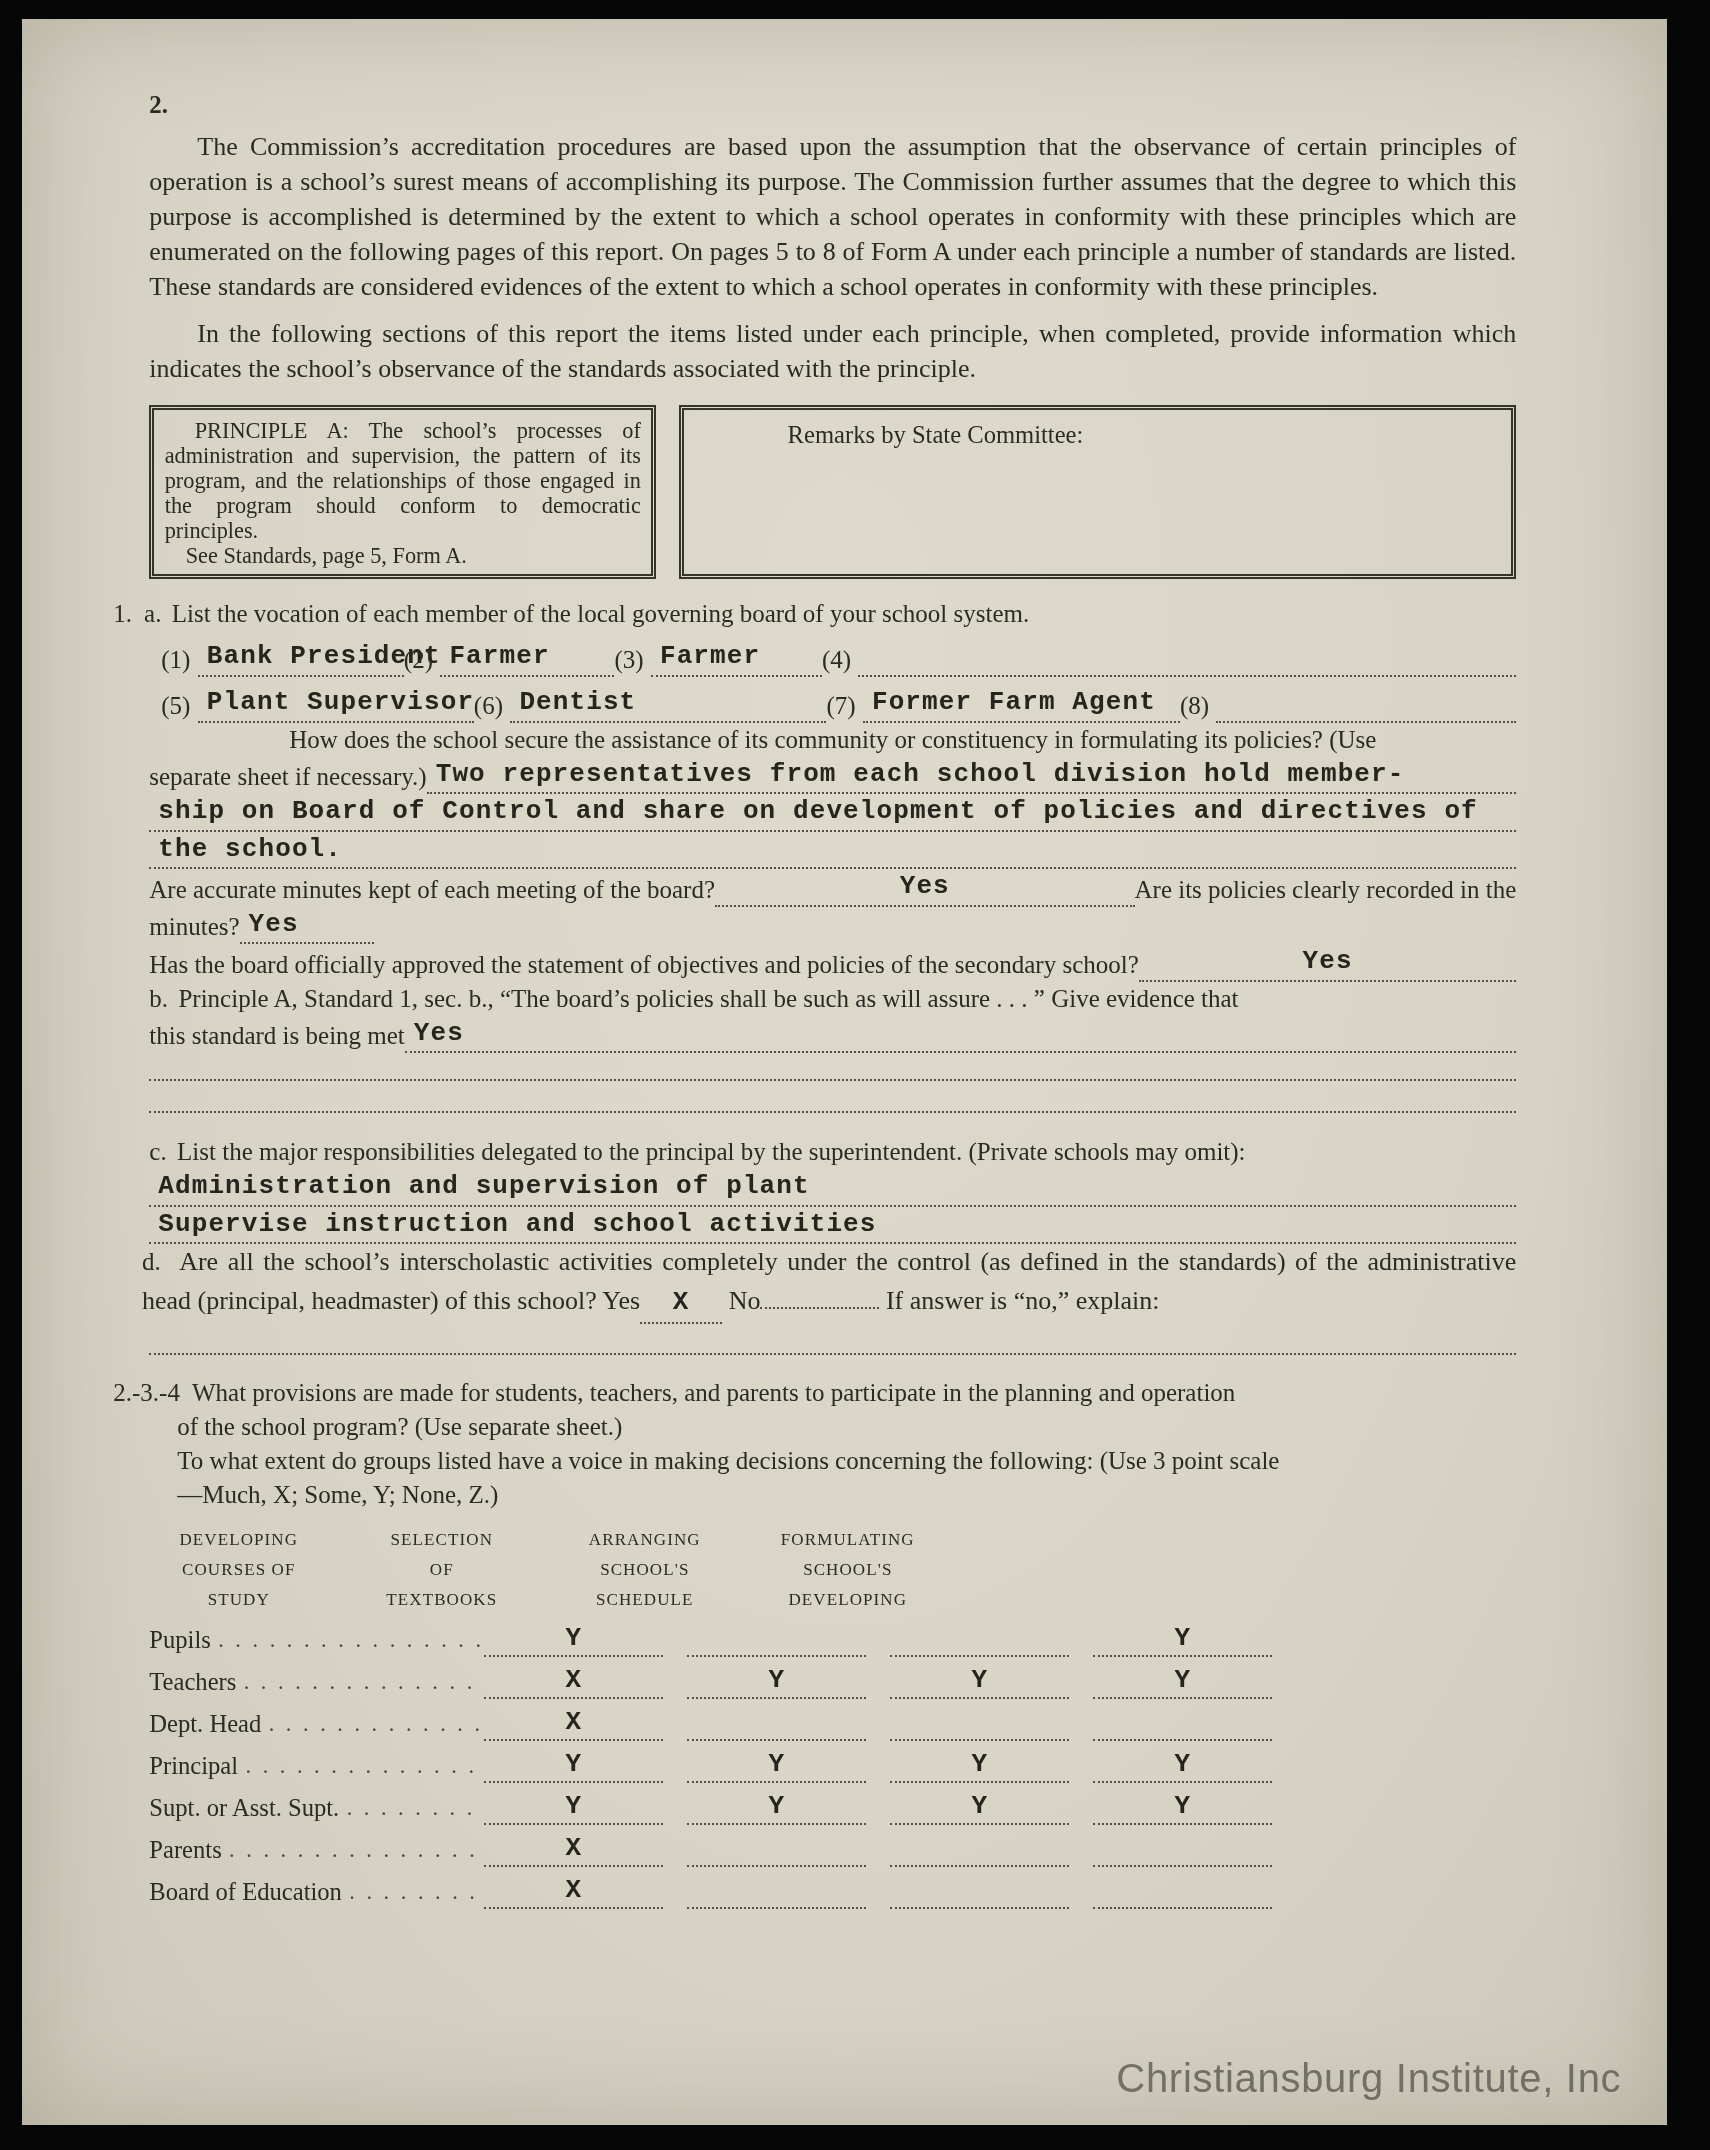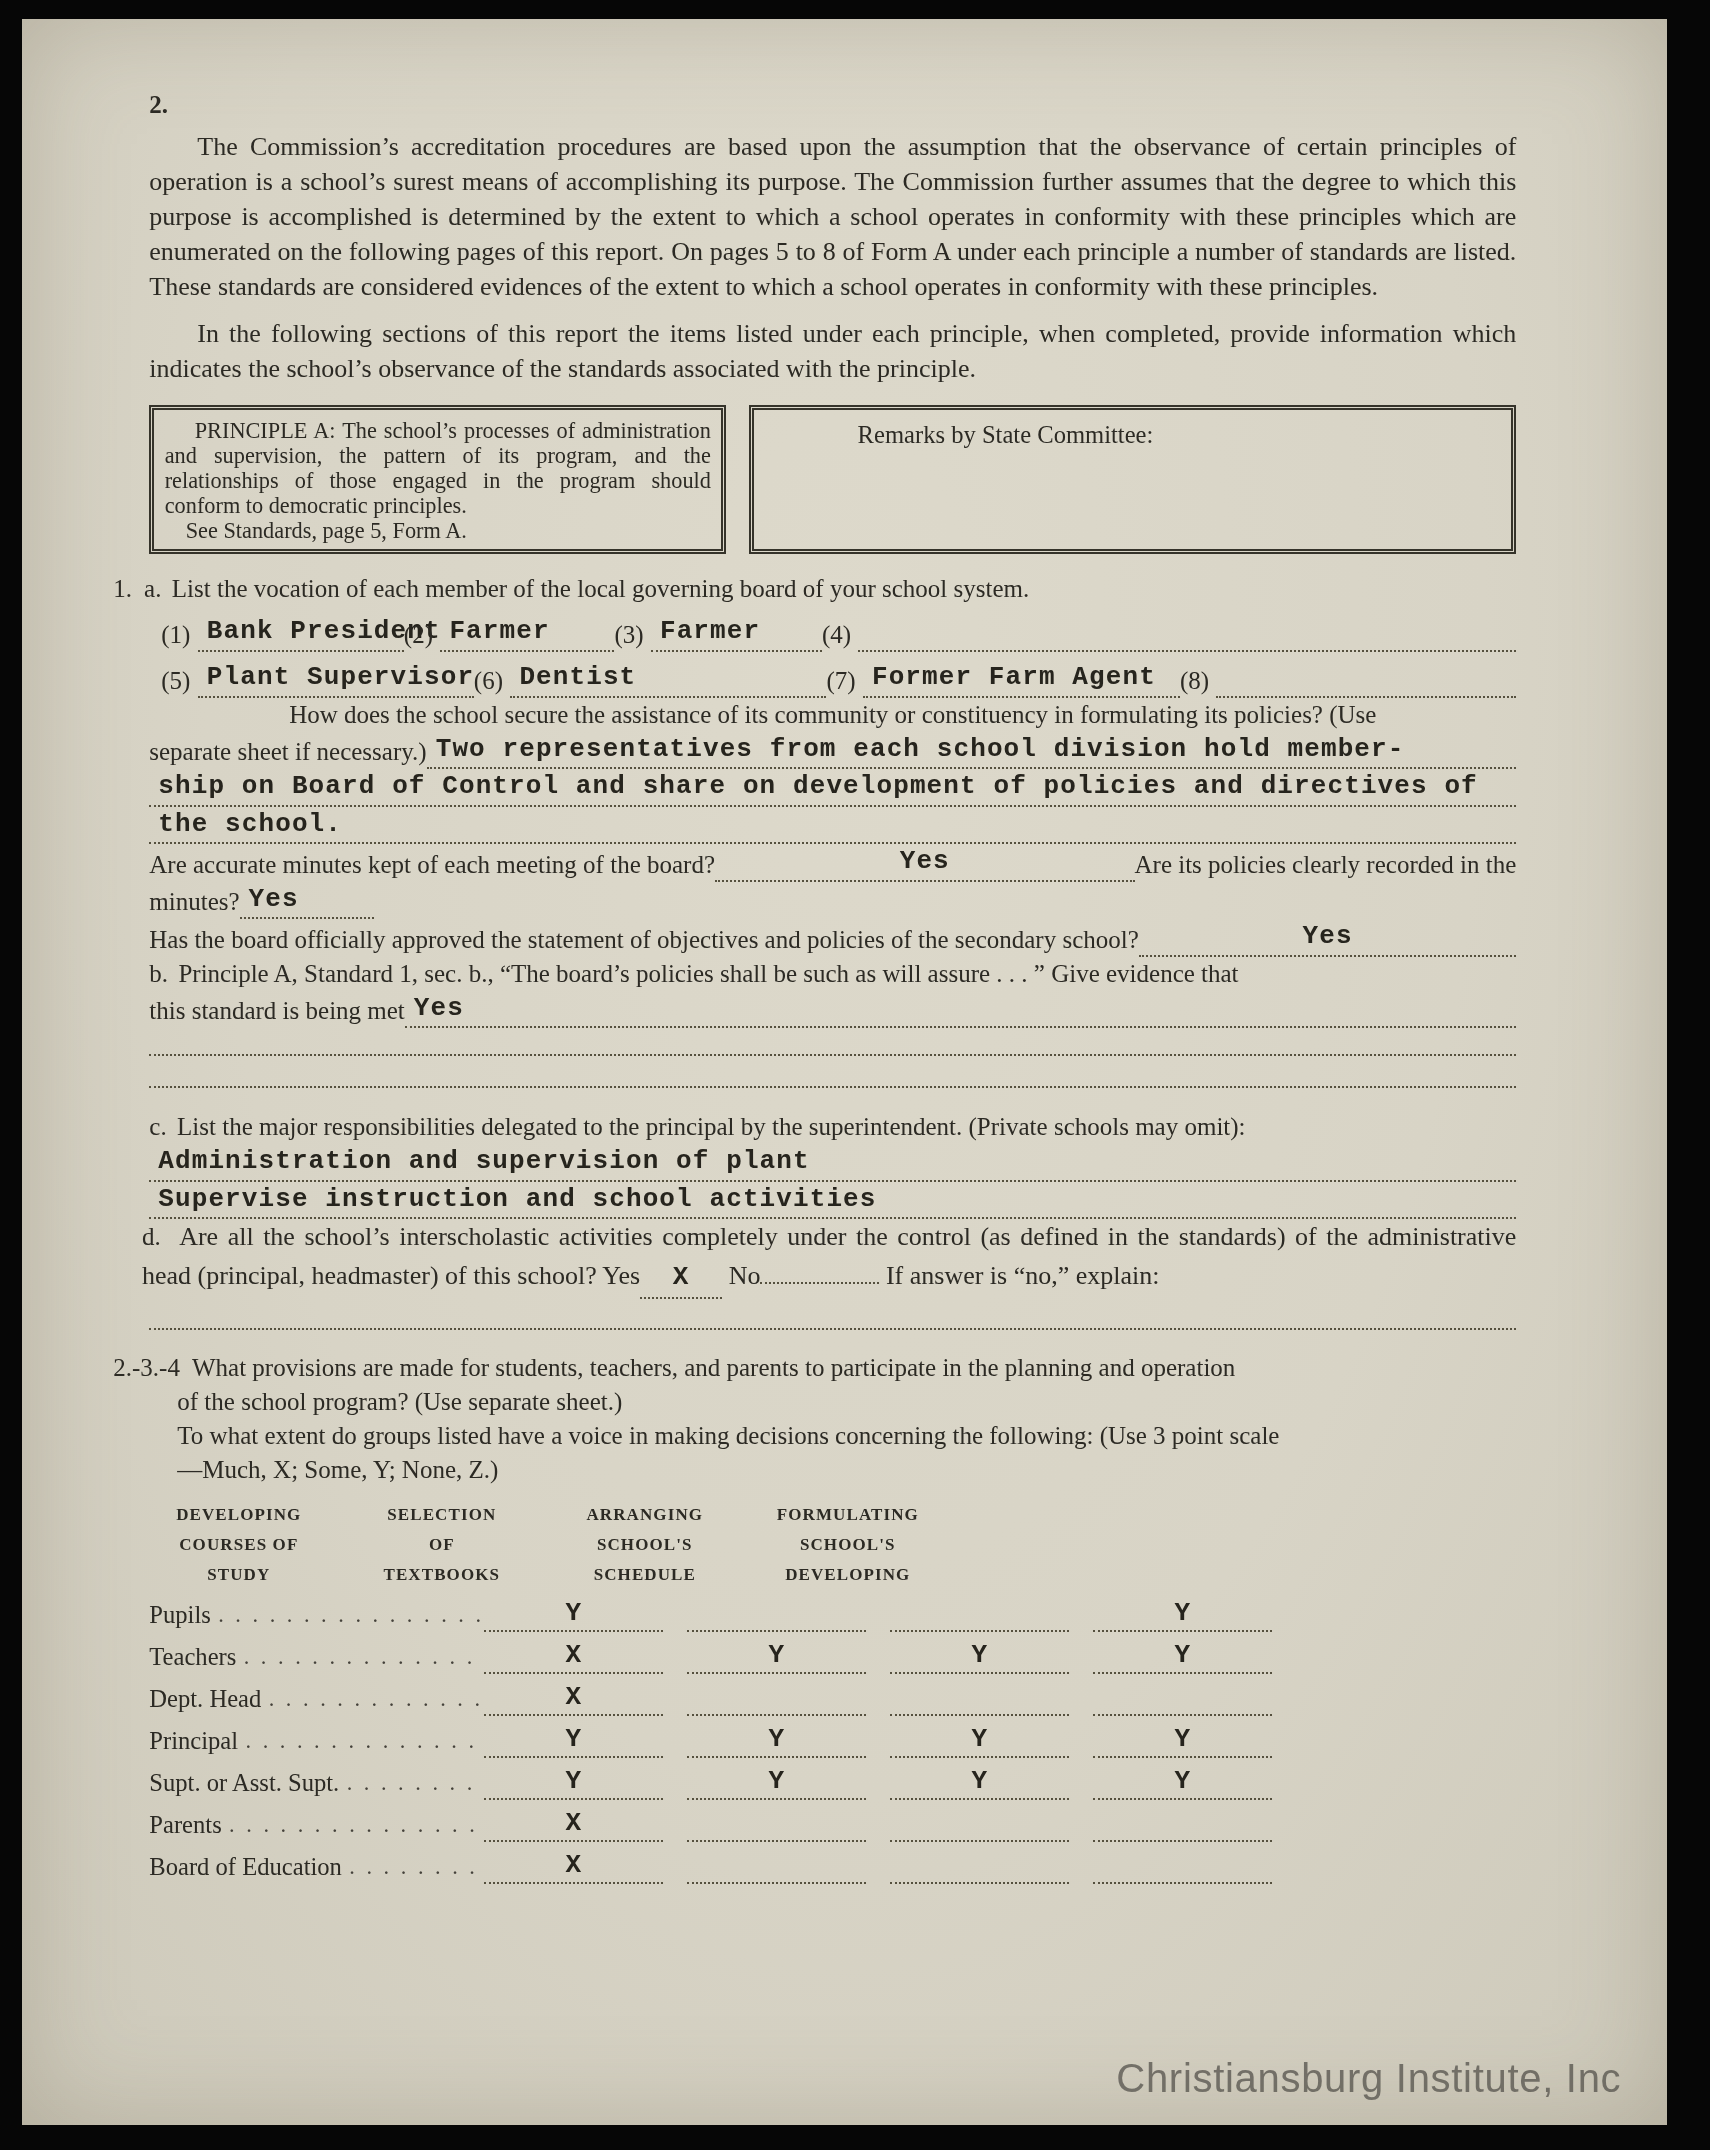--- a/index.html
+++ b/index.html
@@ -15,21 +15,21 @@
     overflow:hidden;
   }
   .content { padding:69px 151px 0 127px; }
   .page-number { font-size:25px; line-height:33px; font-weight:bold; }
   .para { font-size:26px; line-height:35px; text-align:justify; text-indent:48px; }
   .p1 { margin-top:7.4px; }
   .p2 { margin-top:12px; }
 
   .boxes { display:flex; margin-top:19.4px; align-items:stretch; }
   .box { border:5.2px double #35332a; }
-  .box.principle { width:577px; padding:7.4px 10.4px 6px 10.4px; }
+  .box.principle { width:507px; padding:7.4px 10.4px 6px 10.4px; }
   .box-body { font-size:22.3px; line-height:25px; text-align:justify; text-indent:30px; }
   .box-see { font-size:22.3px; line-height:25px; text-indent:21px; }
   .box.remarks { flex:1; margin-left:22.3px; padding:10.4px 0 0 104px; }
   .remarks-label { font-size:24.6px; }
 
   .line { display:flex; align-items:flex-end; margin-top:0; }
   .line > span { line-height:34px; white-space:nowrap; }
   .static { font-size:25px; }
   .typed {
     font-family:"Liberation Mono","DejaVu Sans Mono",monospace;
@@ -60,21 +60,21 @@
   .w110{width:82px;} .w160{width:119px;} .w180{width:134px;}
 
   .q234-l1 { margin-top:21px; margin-left:-36px; }
   .q234-cont { margin-left:28px; }
 
   .tbl { margin-top:13.4px; }
   .t-head { display:flex; }
   .t-gcol { width:335px; display:flex; align-items:flex-end; padding:0 0 30px 7.4px; }
   .t-gcol span { font-size:18.6px; font-weight:bold; letter-spacing:0.7px; }
   .t-hcol { width:179px; margin-right:24px; text-align:center;
-            font-size:17px; font-weight:bold; letter-spacing:1.1px; line-height:30px; }
+            font-size:17px; font-weight:normal; letter-spacing:1.1px; line-height:30px; }
   .t-row { display:flex; align-items:flex-end; height:42px; }
   .t-gcell { width:335px; display:flex; align-items:flex-end; overflow:hidden; }
   .gname { font-size:24.6px; line-height:34px; white-space:nowrap; }
   .gleader { flex:1; overflow:hidden; white-space:nowrap; font-size:22.3px; line-height:34px;
              color:#44413a; letter-spacing:3px; padding-left:7.4px; }
   .t-vcell { width:179px; margin-right:24px; border-bottom:2.2px dotted #55503e;
              text-align:center; line-height:33px; min-height:33px; }
 
   .watermark {
     position:absolute; right:46px; bottom:24px; font-family:"Liberation Sans","DejaVu Sans",sans-serif;

